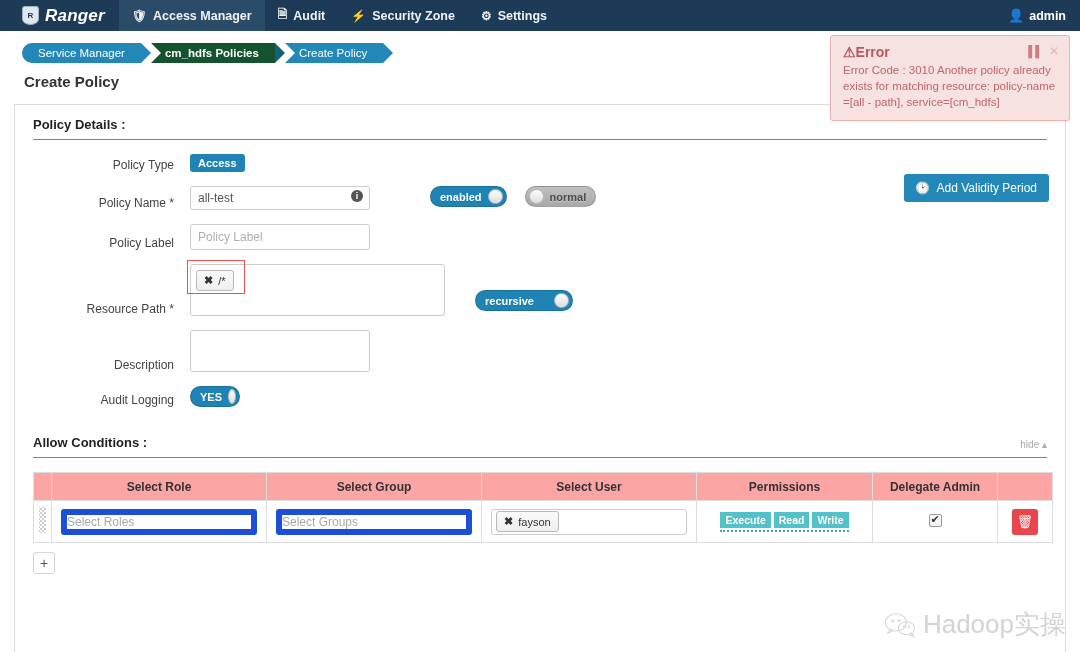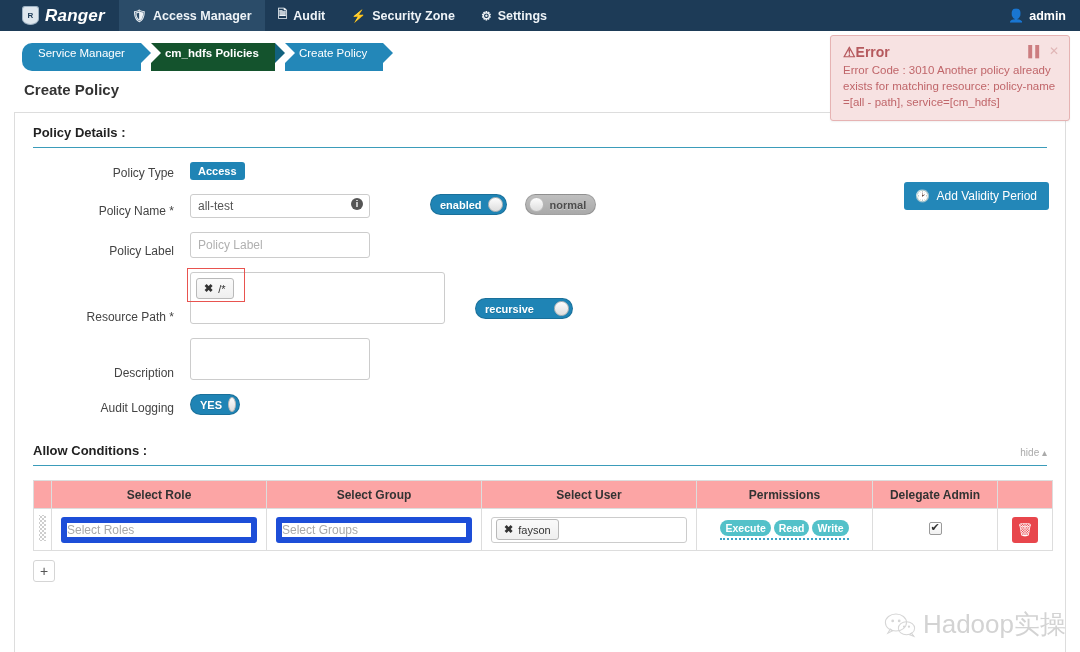--- a/index.html
+++ b/index.html
@@ -52,21 +52,21 @@
     display:flex;align-items:center;gap:5px;
     padding:0 14px;
     font-size:12.5px;font-weight:bold;
   }
   .user-ic { font-size:13px; }
 
   
   .crumbwrap { padding:12px 0 0 22px; display:flex; align-items:center; }
   .crumb {
     position:relative;
-    height:28px; line-height:20px;
+    height:20px; line-height:20px;
     padding:0 16px 0 14px;
     color:#fff; font-size:11.5px;
     background:#2387b8;
     cursor:pointer;
     margin-right:10px;
   }
   .crumb:first-child { border-radius:10px 0 0 10px; padding-left:16px; }
   .crumb.dark { background:#14532d;font-weight:bold; }
   .crumb:after {
     content:""; position:absolute; right:-10px; top:0;
@@ -268,21 +268,21 @@
   .perm-cell { text-align:center; }
   .perms {
     display:inline-flex; gap:3px; align-items:center;
     border-bottom:2px dotted #3ea3c6;
     padding-bottom:2px;
     cursor:pointer;
   }
   .perm {
     background:#53c1c9; color:#fff;
     font-size:10.5px; font-weight:bold;
-    padding:2px 5px; border-radius:8px;
+    padding:2px 5px; border-radius:0;
   }
   .chk {
     width:13px;height:13px;
     border:1px solid #9a9a9a; border-radius:2px;
     background:linear-gradient(#fff,#f1f1f1);
     display:inline-block; position:relative;
     cursor:pointer;
   }
   .chk:after {
     content:"✔"; position:absolute; left:1px; top:-2px;

